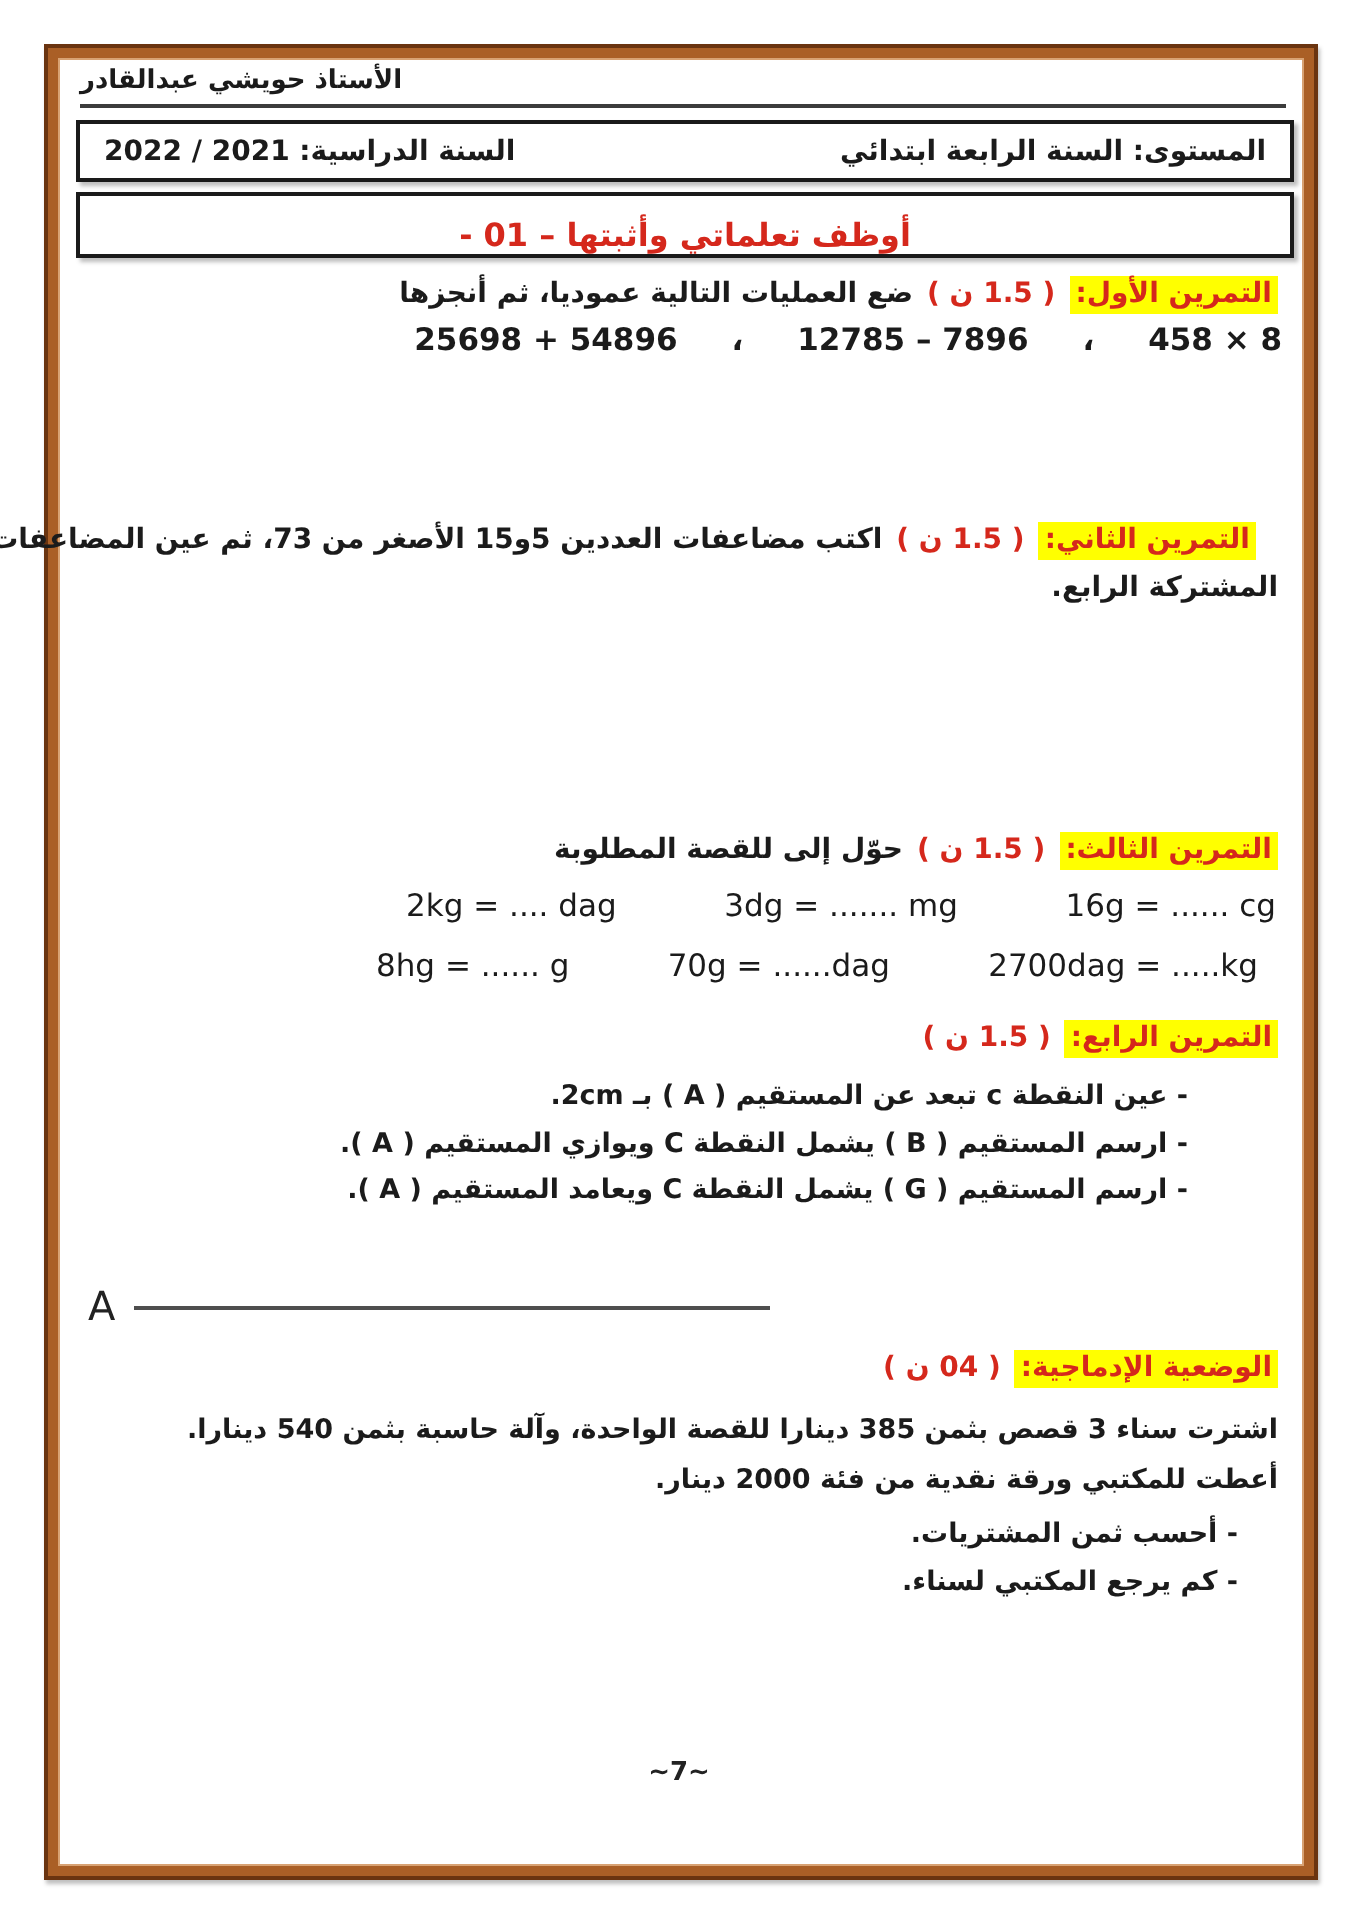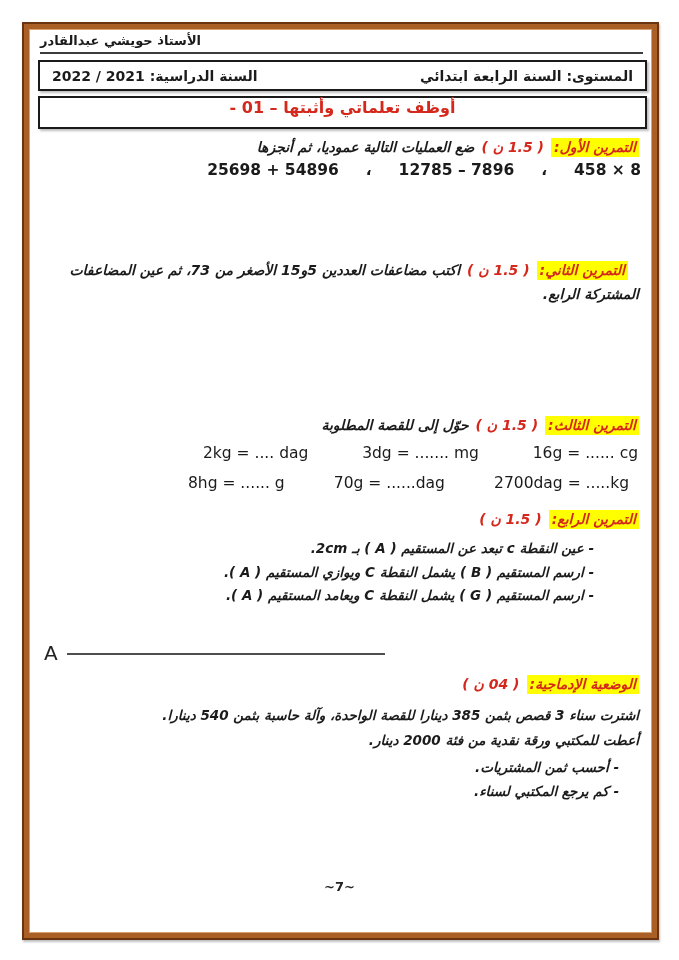--- a/index.html
+++ b/index.html
@@ -20,40 +20,40 @@
 
   
   .frame{
     position:absolute;left:22px;top:22px;width:633px;height:914px;
     border:2px solid #6a3410;
     box-shadow: inset 0 0 0 5px #aa5f26, inset 0 0 0 6px #d8a273, 1px 2px 2px rgba(0,0,0,.25);
     background:transparent;
   }
 
   .abs{position:absolute;}
-  .rtl{direction:rtl;text-align:right;white-space:nowrap;font-style:italic;}
+  .rtl{direction:rtl;text-align:right;white-space:nowrap;}
 
   .teacher-row{
     top:33px;left:40px;right:36px;
     text-align:left;font-size:13px;font-weight:bold;
     border-bottom:2px solid #3c3c3c;padding-bottom:4px;
   }
   .header-box{
     top:60px;left:38px;right:32px;height:27px;
     border:2px solid #1a1a1a;
     display:flex;justify-content:space-between;align-items:center;
     direction:rtl;padding:0 12px;
     font-size:14px;font-weight:bold;
     box-shadow:2px 2px 2px rgba(110,110,110,.45);
     background:#fff;
   }
   .title-box{
     top:96px;left:38px;right:32px;height:29px;
     border:2px solid #1a1a1a;
-    display:flex;justify-content:center;align-items:flex-start;
+    display:flex;justify-content:center;align-items:flex-end;
     direction:rtl;
     font-size:16px;font-weight:bold;color:var(--red);
     box-shadow:2px 2px 2px rgba(110,110,110,.45);
     background:#fff;
   }
 
   .ex-header{font-size:14px;font-weight:bold;}
   .hl{
     background:var(--yellow);color:var(--red);
     padding:1px 3px 2px 3px;margin-left:7px;

